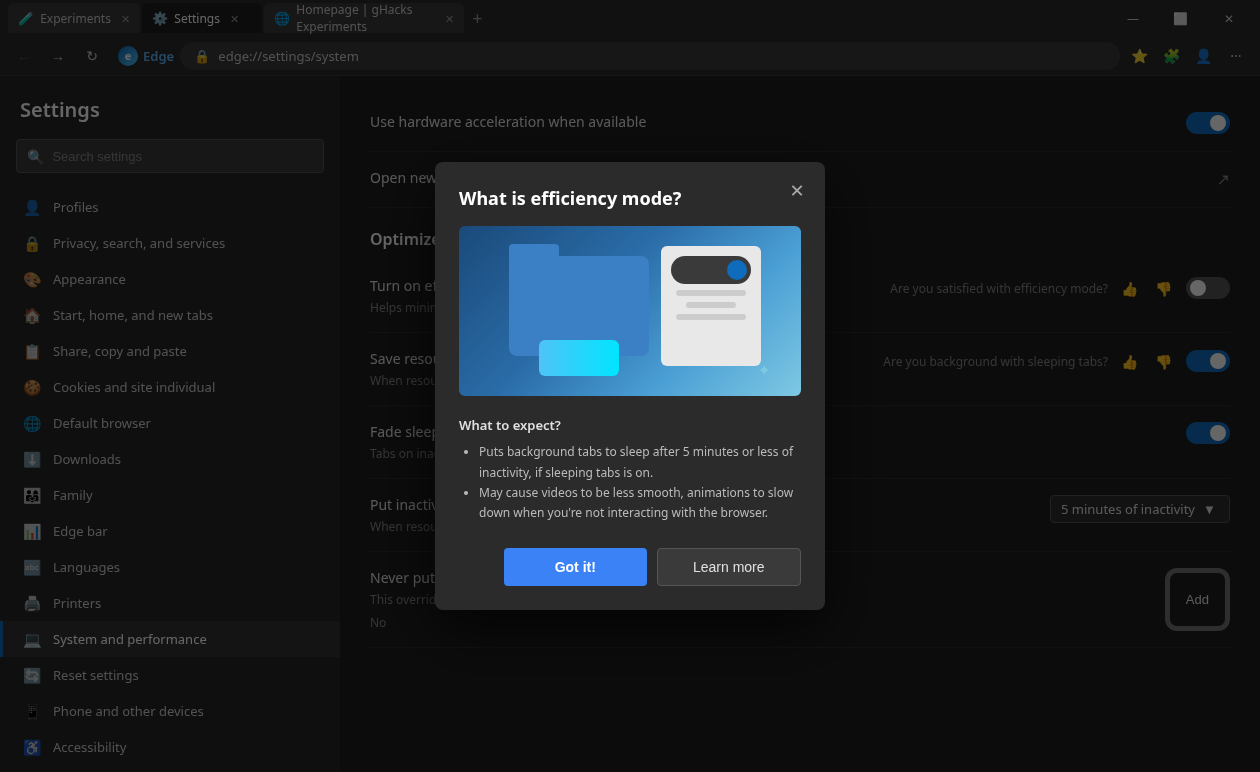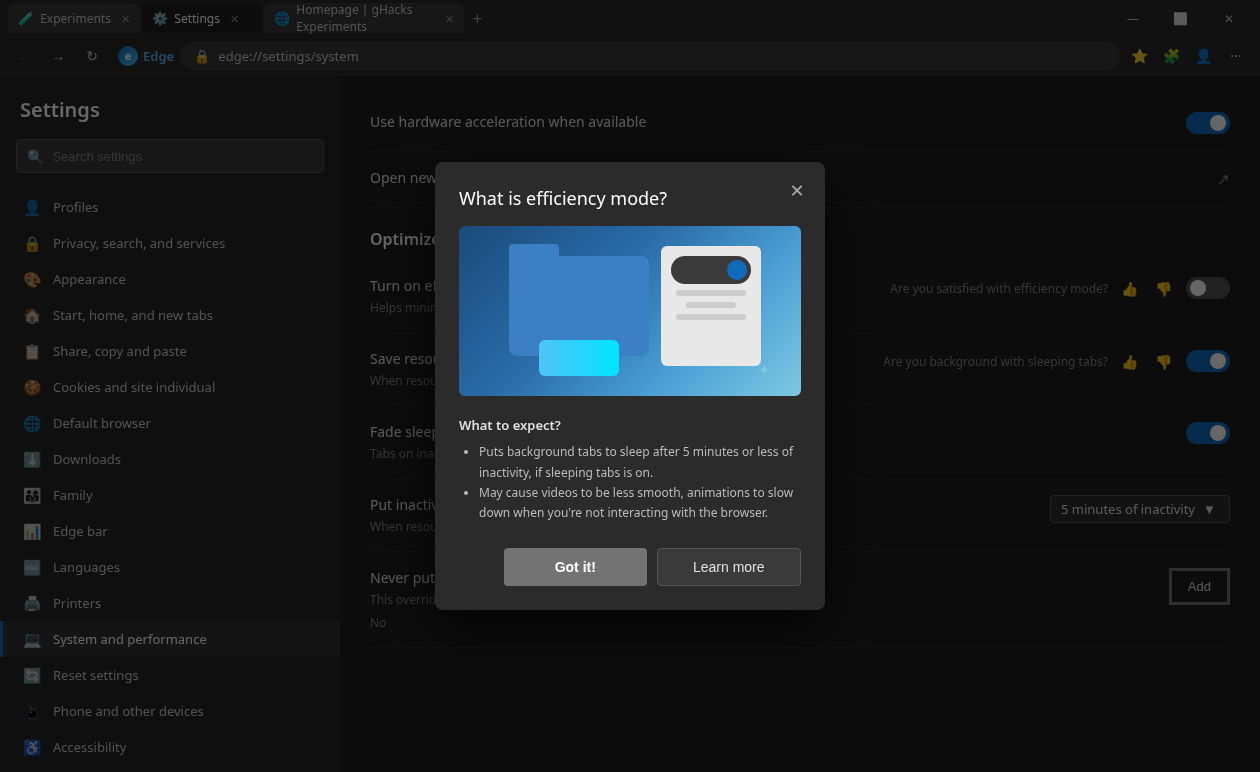--- a/index.html
+++ b/index.html
@@ -292,24 +292,24 @@
       display: flex;
       align-items: center;
       justify-content: center;
       color: #888;
       cursor: pointer;
       border-radius: 3px;
     }
 
     
     .add-btn {
-      padding: 8px 16px;
+      padding: 19px 16px;
       background: transparent;
-      border: 3px solid #737373;
-      border-radius: 0;
+      border: 5px solid #737373;
+      border-radius: 12px;
       color: #e0e0e0;
       cursor: pointer;
       font-size: 13px;
     }
 
     
     .overlay {
       position: fixed;
       top: 0; left: 0;
       width: 100%; height: 100%;
@@ -338,21 +338,21 @@
       cursor: pointer;
       width: 28px;
       height: 28px;
       display: flex;
       align-items: center;
       justify-content: center;
       border-radius: 4px;
     }
     .dialog-title {
       font-size: 18px;
-      font-weight: 400;
+      font-weight: 700;
       color: #fff;
       margin-bottom: 16px;
     }
     .dialog-illustration {
       width: 100%;
       height: 170px;
       margin-bottom: 20px;
       display: flex;
       align-items: center;
       justify-content: center;
@@ -452,21 +452,21 @@
       line-height: 1.7;
       margin-bottom: 24px;
     }
     .dialog-actions {
       display: flex;
       gap: 10px;
     }
     .btn-primary {
       flex: 1;
       padding: 10px;
-      background: #737373;
+      background: #3b82f6;
       color: white;
       border: none;
       border-radius: 4px;
       font-size: 14px;
       cursor: pointer;
       font-weight: 600;
       margin-left: 45px;
     }
     .btn-secondary {
       flex: 1;

